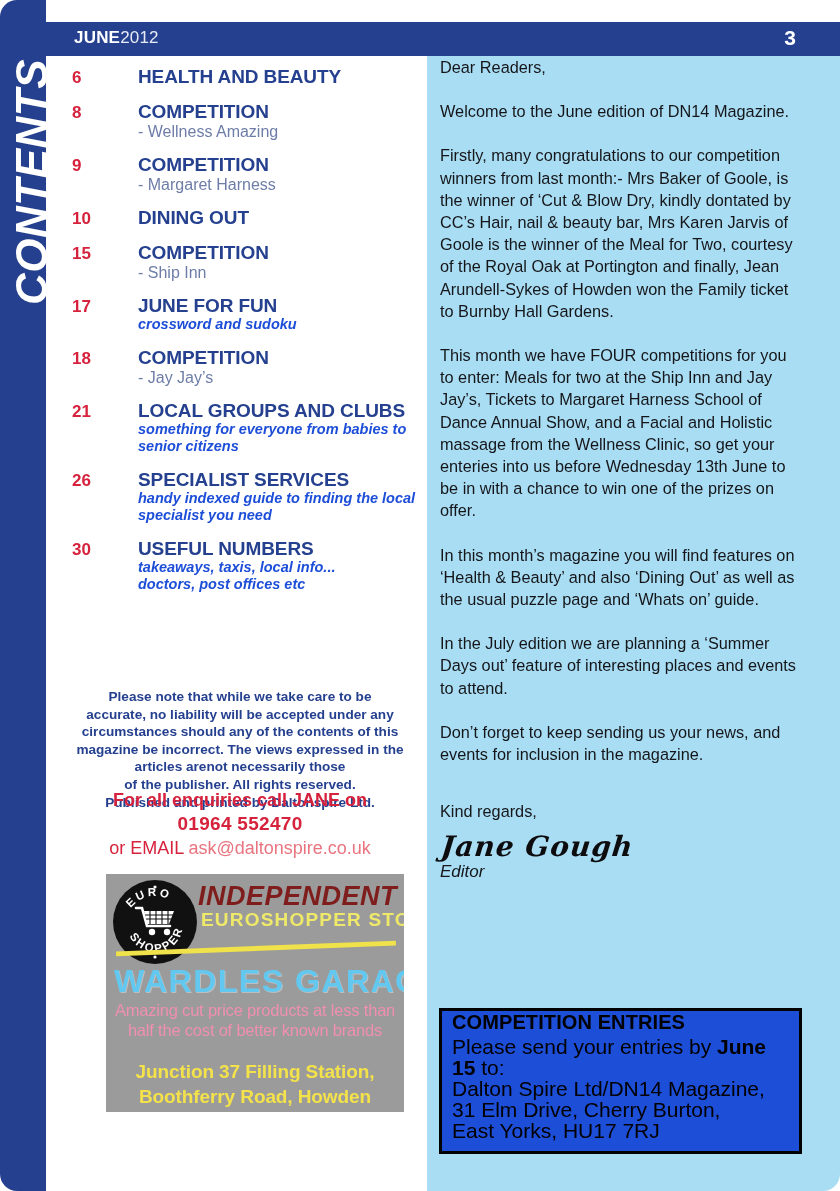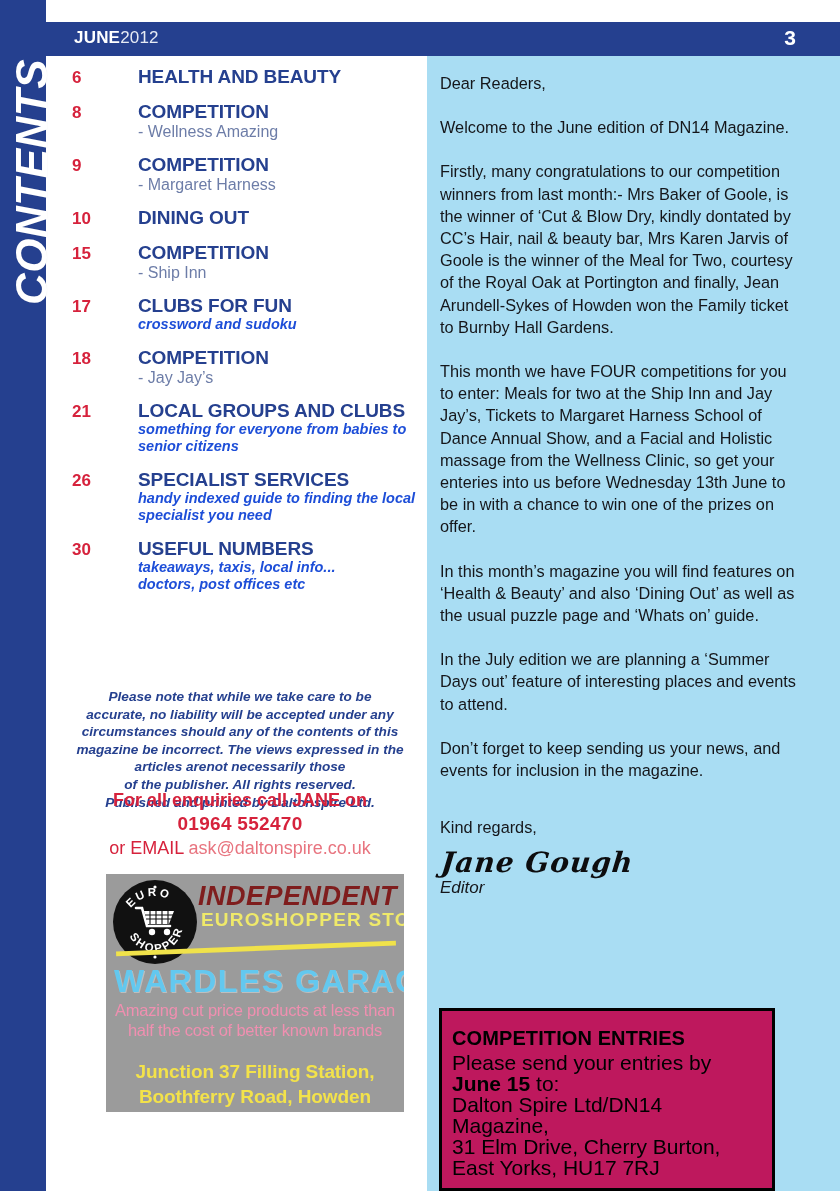--- a/index.html
+++ b/index.html
@@ -12,20 +12,21 @@
     font-family: "Liberation Sans", sans-serif;
     -webkit-font-smoothing: antialiased;
   }
 
   .page {
     position: relative;
     width: 840px;
     height: 1191px;
     overflow: hidden;
     background: #ffffff;
+    border-radius: 17px;
   }
 
   
   .spine {
     position: absolute;
     left: 0;
     top: 0;
     width: 46px;
     height: 1191px;
     background: #25408f;
@@ -85,21 +86,21 @@
     left: 427px;
     top: 56px;
     width: 413px;
     height: 1135px;
     background: #a9ddf3;
     z-index: 2;
   }
   .letter {
     position: absolute;
     left: 13px;
-    top: 16px;
+    top: 0;
     width: 363px;
     font-size: 16.3px;
     line-height: 22.2px;
     color: #15161a;
   }
   .letter p { margin: 0 0 22px 0; }
   .letter p.tight { margin-bottom: 0; margin-top: 35px; }
 
   .signature {
     font-family: "DejaVu Serif", serif;
@@ -117,24 +118,24 @@
     font-size: 17px;
     color: #15161a;
     margin: 0;
   }
 
   
   .entries-box {
     position: absolute;
     left: 12px;
     top: 952px;
-    width: 336px;
-    background: #be185d;
+    width: 363px;
+    background: #1d4ed8;
     border: 3px solid #000000;
-    padding: 16px 10px 10px 10px;
+    padding: 0 10px 10px 10px;
     box-sizing: border-box;
   }
   .entries-title {
     font-size: 20px;
     font-weight: bold;
     color: #000000;
     margin: 0 0 2px 0;
     letter-spacing: 0.1px;
   }
   .entries-line {
@@ -198,21 +199,20 @@
     line-height: 17.5px;
   }
 
   
   .disclaimer {
     position: absolute;
     left: 20px;
     top: 632px;
     width: 348px;
     text-align: center;
-    font-style: italic;
     font-weight: bold;
     font-size: 13.6px;
     line-height: 17.6px;
     color: #25408f;
   }
   .disclaimer div { margin: 0; }
 
   
   .enquiries {
     position: absolute;
@@ -397,21 +397,21 @@
         <div class="toc-page">15</div>
         <div class="toc-body">
           <div class="toc-title">COMPETITION</div>
           <div class="toc-sub">- Ship Inn</div>
         </div>
       </div>
 
       <div class="toc-row">
         <div class="toc-page">17</div>
         <div class="toc-body">
-          <div class="toc-title">CLUBS FOR FUN</div>
+          <div class="toc-title">JUNE FOR FUN</div>
           <div class="toc-sub italic">crossword and sudoku</div>
         </div>
       </div>
 
       <div class="toc-row">
         <div class="toc-page">18</div>
         <div class="toc-body">
           <div class="toc-title">COMPETITION</div>
           <div class="toc-sub">- Jay Jay’s</div>
         </div>

